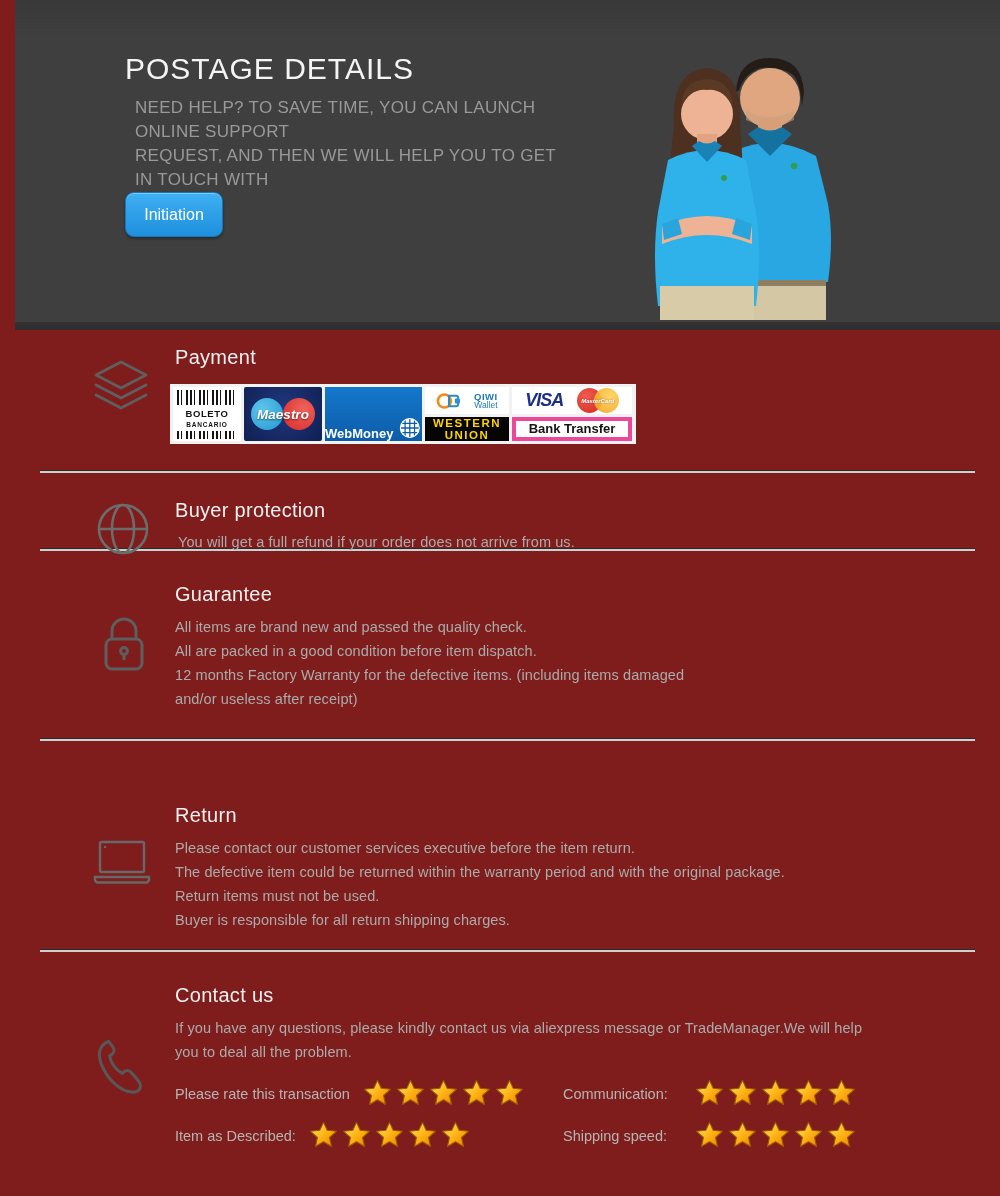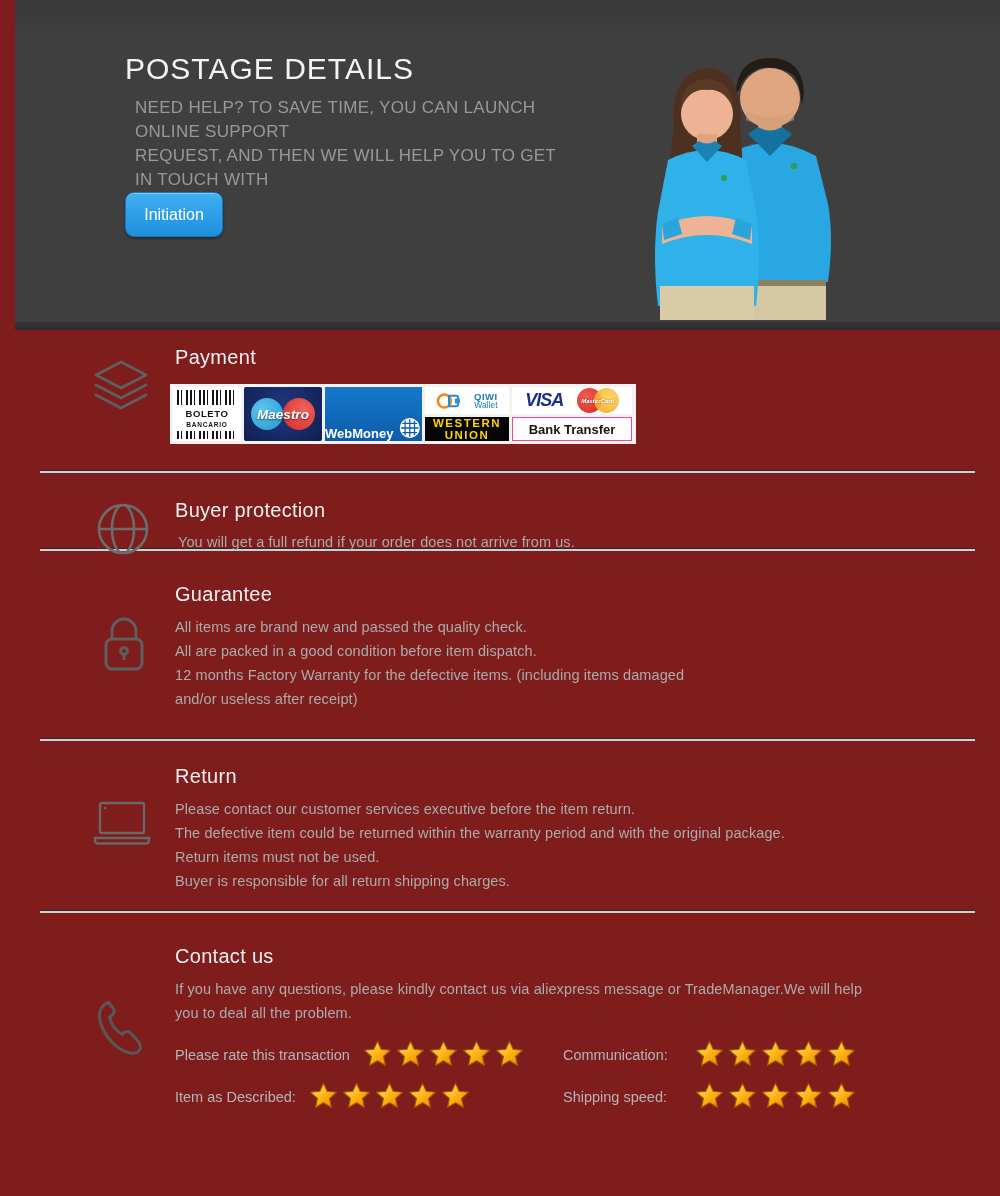--- a/index.html
+++ b/index.html
@@ -25,21 +25,21 @@
   .icon-col svg { flex:none; }
   .content { flex:1; padding-right:30px; }
   .sec h2 { font-size:20px; font-weight:400; color:#f0f0f0; letter-spacing:.3px; }
   .body-line { font-size:14.5px; color:#ababab; line-height:24px; letter-spacing:.1px; }
 
   .divider { height:2px; margin:0 25px; background:#cfcfcf; box-shadow:0 -1px 0 #2b2b2b; }
 
   .sec-payment   { height:141px; } .sec-payment   .content { padding-top:16px; } .sec-payment  .icon-col svg{ margin-top:28px; }
   .sec-buyer     { height:76px;border-radius:30px; } .sec-buyer     .content { padding-top:26px; } .sec-buyer    .icon-col svg{ margin-top:28px; }
   .sec-guarantee { height:188px; } .sec-guarantee .content { padding-top:32px; } .sec-guarantee .icon-col svg{ margin-top:66px; }
-  .sec-return    { height:170px; } .sec-return    .content { padding-top:24px; } .sec-return   .icon-col svg{ margin-top:60px; }
+  .sec-return    { height:170px;margin-top:39px; } .sec-return    .content { padding-top:24px; } .sec-return   .icon-col svg{ margin-top:60px; }
   .sec-contact   { height:256px; } .sec-contact   .content { padding-top:32px; } .sec-contact  .icon-col svg{ margin-top:84px; }
   .sec-buyer .body-line { margin-top:8px; padding-left:3px; }
   .sec-guarantee h2, .sec-return h2, .sec-contact h2 { margin-bottom:9px; }
 
   
   .pay-strip { display:flex; gap:3px; width:466px; margin-top:15px; margin-left:-5px; padding:3px; background:#f2f2f2; }
   .pm { background:#fff; }
   .pm-boleto { width:68px; padding:3px 4px 2px; display:flex; flex-direction:column; justify-content:space-between; }
   .barcode { height:15px; background:repeating-linear-gradient(90deg,#141414 0 2px,#fff 2px 4px,#141414 4px 5px,#fff 5px 9px,#141414 9px 11px,#fff 11px 13px); }
   .barcode.bot { height:8px; }
@@ -62,21 +62,21 @@
   .pm-wu { flex:1; background:#050505; display:flex; flex-direction:column; align-items:center; justify-content:center; line-height:1.05; }
   .wu-line { color:#ffd400; font-size:11.5px; font-weight:800; letter-spacing:1.5px; }
   .pm-visa-row { height:27px; background:#fff; display:flex; align-items:center; justify-content:space-evenly; }
   .visa-word { color:#1b2f87; font-size:18px; font-weight:800; font-style:italic; letter-spacing:-1px; }
   .mcard { position:relative; width:42px; height:25px; }
   .mc { position:absolute; top:0; width:25px; height:25px; border-radius:50%; }
   .mc.red { left:0;  background:radial-gradient(circle at 35% 35%, #f25c50, #d3281e); }
   .mc.yel { right:0; background:radial-gradient(circle at 65% 35%, #ffd35c, #f0a21b); opacity:.92; }
   .mcard em { position:absolute; left:0; right:0; top:50%; transform:translateY(-50%); text-align:center;
       color:#fff; font-size:6px; font-weight:bold; font-style:italic; text-shadow:0 0 2px rgba(0,0,0,.5); }
-  .pm-bank { flex:1; background:#fdfdfd; border:1px solid #ec4899; display:flex; align-items:center; justify-content:center; }
+  .pm-bank { flex:1; background:#fdfdfd; border:4px solid #ec4899; display:flex; align-items:flex-start; justify-content:center; }
   .bank-label { color:#151515; font-size:13px; font-weight:bold; }
 
   
   .ratings { display:grid; grid-template-columns:388px 1fr; row-gap:13px; margin-top:15px; align-items:center; }
   .rating { display:flex; align-items:center; }
   .rlabel { font-size:14.5px; color:#b5b5b5; margin-right:13px; }
   .rating.fixed .rlabel { width:132px; margin-right:0; }
   .stars { display:flex; gap:4px; }
   .star { width:29px; height:29px; }
 </style>

